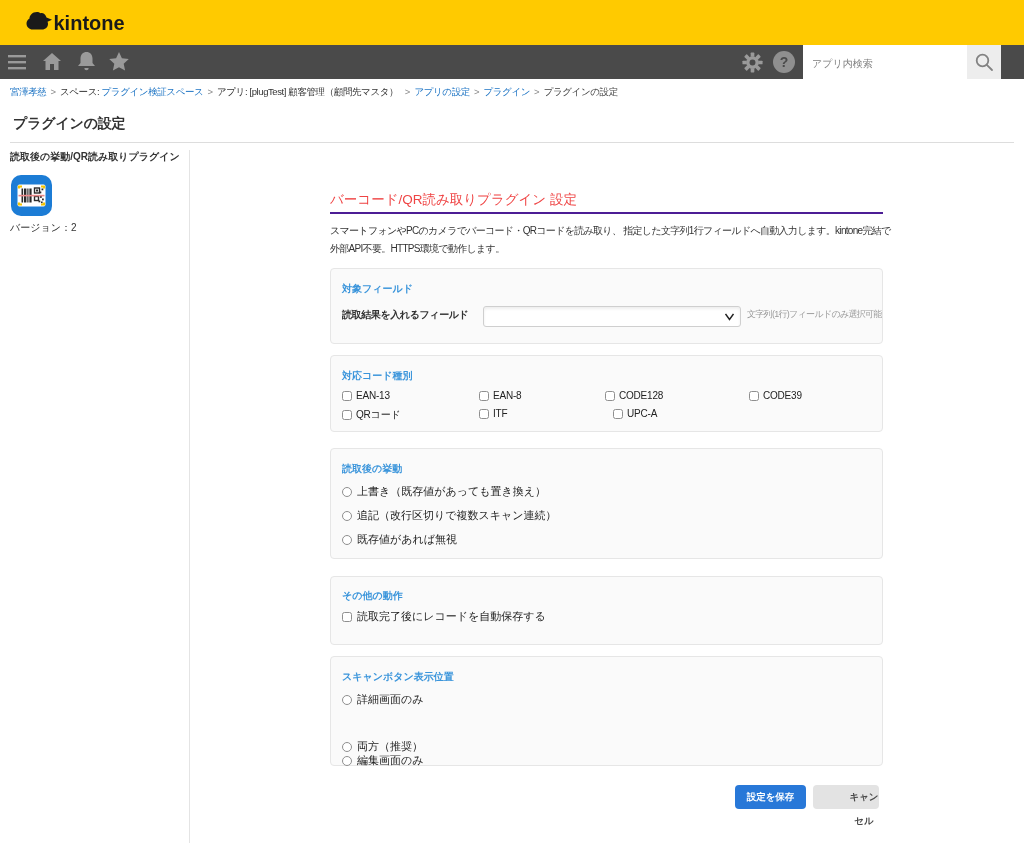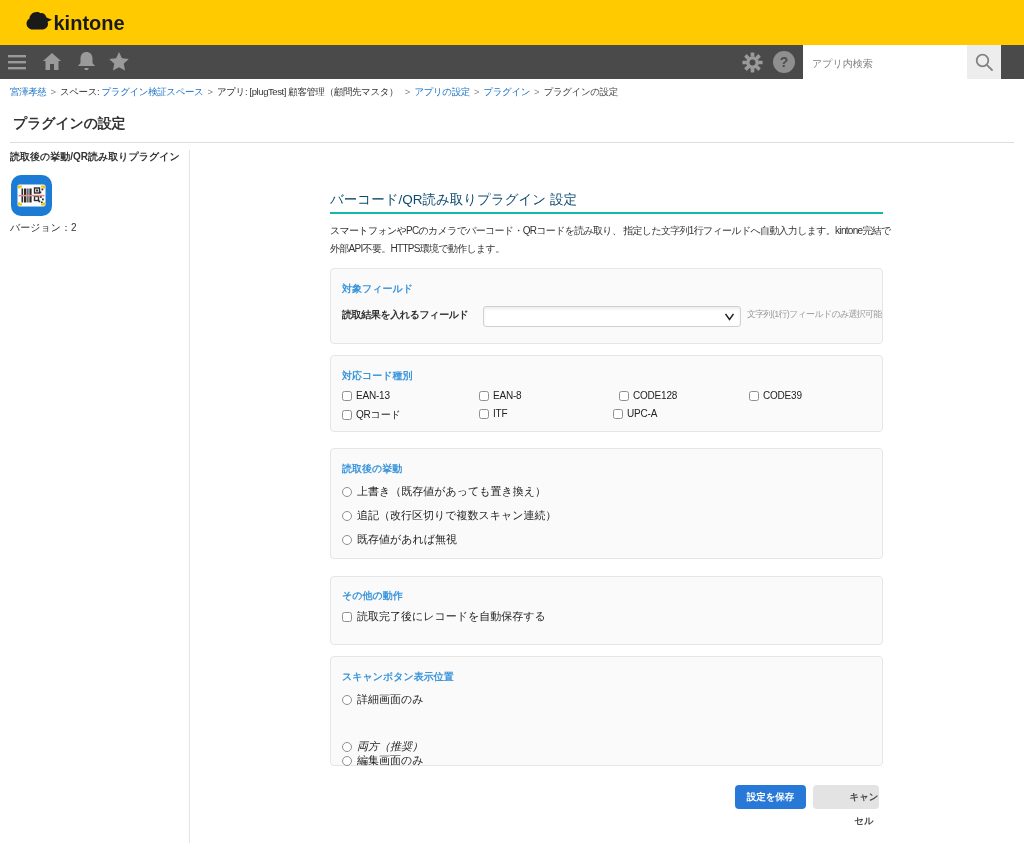--- a/index.html
+++ b/index.html
@@ -29,21 +29,21 @@
 .pagetitle { position:absolute; left:13px; top:115px; font-size:14px; font-weight:600; color:#333; letter-spacing:-0.2px; }
 .toprule { position:absolute; left:10px; top:142px; width:1004px; height:1px; background:#ddd; }
 
 
 .side-name { position:absolute; left:10px; top:150px; font-size:10px; font-weight:bold; color:#333; }
 .side-icon { position:absolute; left:11px; top:175px; width:41px; height:41px; }
 .side-ver { position:absolute; left:10px; top:221px; font-size:10px; color:#333; }
 .vsep { position:absolute; left:189px; top:150px; width:1px; height:693px; background:#e4e4e4; }
 
 
-.h2 { position:absolute; left:330px; top:192px; width:553px; font-size:13.5px; line-height:15px; font-weight:500; color:#0c4a6e; padding-bottom:5px; border-bottom:2px solid #14b8a6; }
+.h2 { position:absolute; left:330px; top:192px; width:553px; font-size:13.5px; line-height:15px; font-weight:500; color:#ef4444; padding-bottom:5px; border-bottom:2px solid #4c1d95; }
 .desc { position:absolute; left:330px; top:222px; width:620px; font-size:10px; letter-spacing:-0.7px; color:#333; line-height:17.5px; }
 
 .box { position:absolute; left:330px; width:553px; background:#fafafa; border:1px solid #e6e6e6; border-radius:4px; }
 .bhead { position:absolute; left:11px; font-size:10px; color:#3b95db; font-weight:bold; }
 .blabel { font-size:10px; font-weight:bold; color:#333; letter-spacing:-0.4px; }
 
 .sel { position:absolute; left:152px; top:37px; width:258px; height:21px; background:#fff; border:1px solid #cfcfcf; border-radius:3px; box-shadow:inset 0 2px 3px rgba(0,0,0,0.07); }
 .selnote { position:absolute; left:416px; top:39px; font-size:9px; letter-spacing:-0.7px; color:#9a9a9a; white-space:nowrap; }
 
 .cb { display:inline-block; width:10px; height:10px; background:#fff; border:1px solid #8f8f8f; border-radius:2.5px; }
@@ -172,21 +172,21 @@
   <div class="row" style="left:11px; top:34px;">
       <span class="cb"></span>
       <span style="width:4px"></span>
       <span class="cklabel">EAN-13</span>
     </div>
   <div class="row" style="left:148px; top:34px;">
       <span class="cb"></span>
       <span style="width:4px"></span>
       <span class="cklabel">EAN-8</span>
     </div>
-  <div class="row" style="left:288px; top:34px;justify-content:space-between;">
+  <div class="row" style="left:274px; top:34px;justify-content:space-between;">
       <span class="cb"></span>
       <span style="width:4px"></span>
       <span class="cklabel">CODE128</span>
     </div>
   <div class="row" style="left:418px; top:34px;">
       <span class="cb"></span>
       <span style="width:4px"></span>
       <span class="cklabel">CODE39</span>
     </div>
   <div class="row" style="left:11px; top:52px;">
@@ -239,21 +239,21 @@
   <div class="row" style="left:11px; top:35px;">
       <span class="rd"></span>
       <span style="width:5px"></span>
       <span class="rdlabel">詳細画面のみ</span>
     </div>
   <div class="row" style="left:11px; top:58px;margin-top:38px;">
       <span class="rd"></span>
       <span style="width:5px"></span>
       <span class="rdlabel">編集画面のみ</span>
     </div>
-  <div class="row" style="left:11px; top:82px;font-style:italic;">
+  <div class="row" style="left:11px; top:82px;">
       <span class="rd"></span>
       <span style="width:5px"></span>
       <span class="rdlabel">両方（推奨）</span>
     </div>
 </div>
 
 <div class="btn-save">設定を保存</div>
 <div class="btn-cancel">キャンセル</div>
 
 </body></html>

